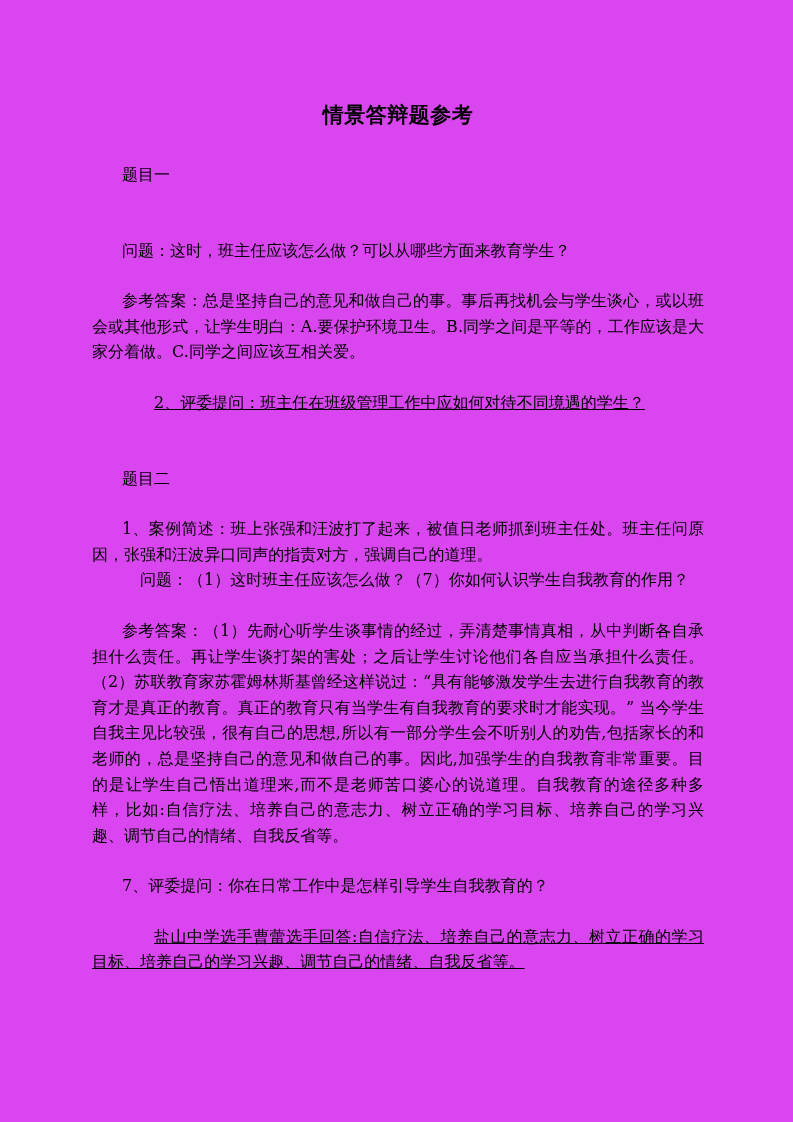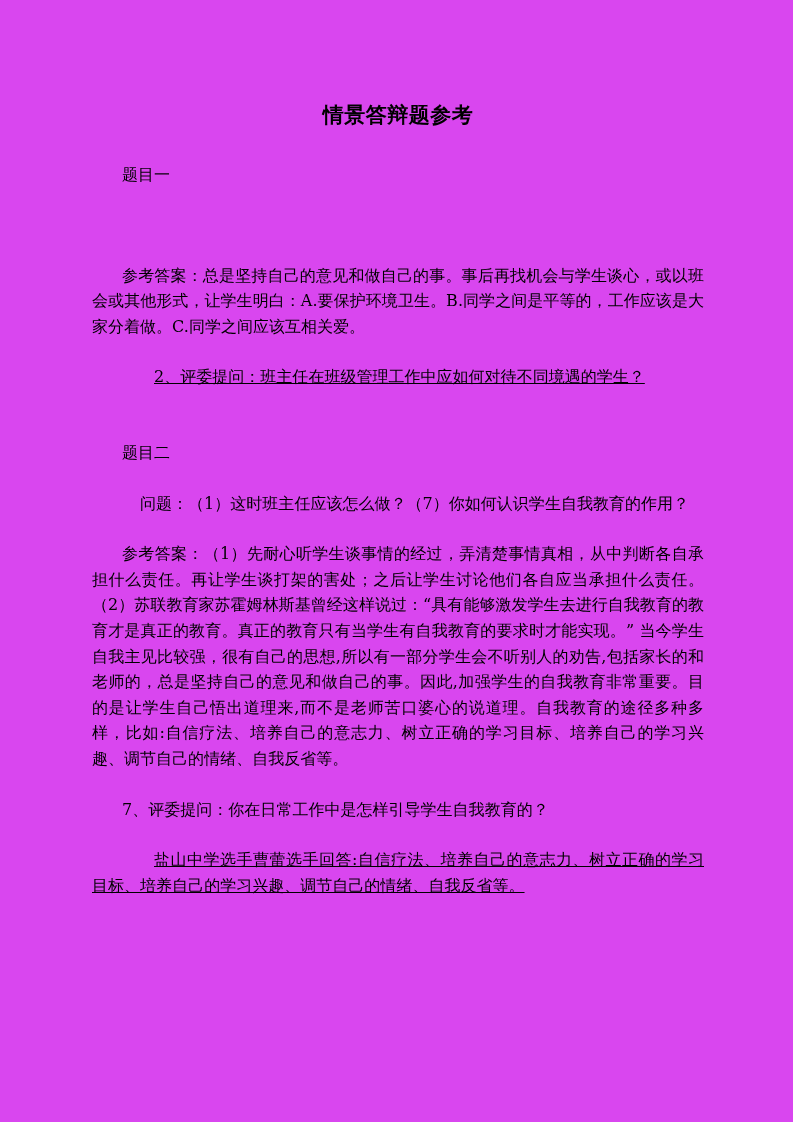--- a/index.html
+++ b/index.html
@@ -72,33 +72,35 @@
 
     <h1 class="doc-title">情景答辩题参考</h1>
 
     <div class="gap-title"></div>
 
     <p class="para indent-2">题目一</p>
     <div class="gap-para"></div>
 
     <div class="gap-para"></div>
 
+    <p class="para indent-2">问题：这时，班主任应该怎么做？可以从哪些方面来教育学生？</p>
     <div class="gap-para"></div>
 
     <p class="para indent-2">参考答案：总是坚持自己的意见和做自己的事。事后再找机会与学生谈心，或以班会或其他形式，让学生明白：A.要保护环境卫生。B.同学之间是平等的，工作应该是大家分着做。C.同学之间应该互相关爱。</p>
     <div class="gap-para"></div>
 
     <p class="para indent-3">2、评委提问：班主任在班级管理工作中应如何对待不同境遇的学生？</p>
     <div class="gap-para"></div>
 
     <div class="gap-para"></div>
 
     <p class="para indent-2">题目二</p>
     <div class="gap-para"></div>
 
+    <p class="para indent-2">1、案例简述：班上张强和汪波打了起来，被值日老师抓到班主任处。班主任问原因，张强和汪波异口同声的指责对方，强调自己的道理。</p>
     <p class="para indent-25">问题：（1）这时班主任应该怎么做？（7）你如何认识学生自我教育的作用？</p>
     <div class="gap-para"></div>
 
     <p class="para indent-2 tight">参考答案：（1）先耐心听学生谈事情的经过，弄清楚事情真相，从中判断各自承担什么责任。再让学生谈打架的害处；之后让学生讨论他们各自应当承担什么责任。（2）苏联教育家苏霍姆林斯基曾经这样说过：“具有能够激发学生去进行自我教育的教育才是真正的教育。真正的教育只有当学生有自我教育的要求时才能实现。” 当今学生自我主见比较强，很有自己的思想,所以有一部分学生会不听别人的劝告,包括家长的和老师的，总是坚持自己的意见和做自己的事。因此,加强学生的自我教育非常重要。目的是让学生自己悟出道理来,而不是老师苦口婆心的说道理。自我教育的途径多种多样，比如:自信疗法、培养自己的意志力、树立正确的学习目标、培养自己的学习兴趣、调节自己的情绪、自我反省等。</p>
     <div class="gap-para"></div>
 
     <p class="para indent-2">7、评委提问：你在日常工作中是怎样引导学生自我教育的？</p>
     <div class="gap-para"></div>
 
     <p class="para indent-3">盐山中学选手曹蕾选手回答:自信疗法、培养自己的意志力、树立正确的学习目标、培养自己的学习兴趣、调节自己的情绪、自我反省等。</p>

